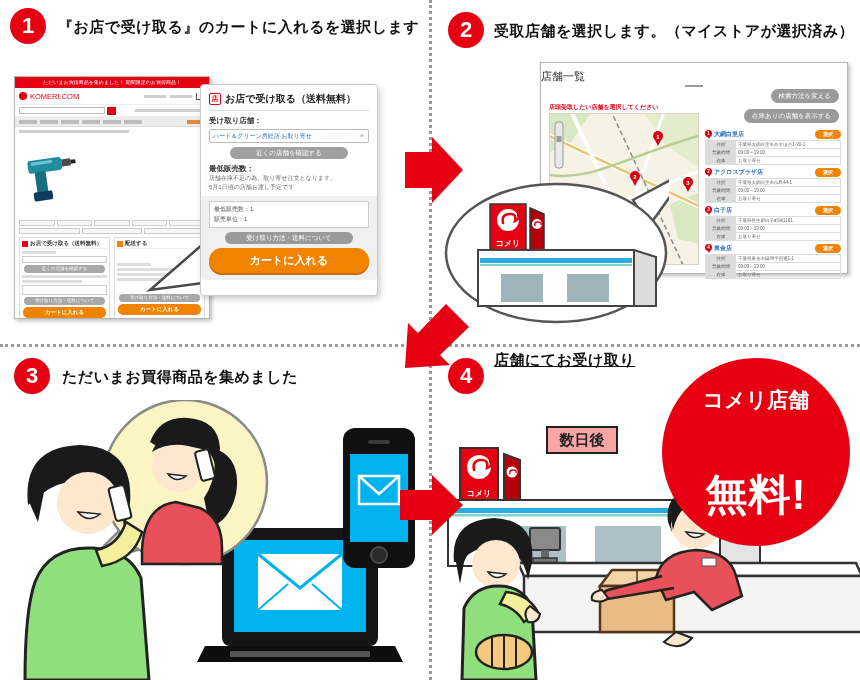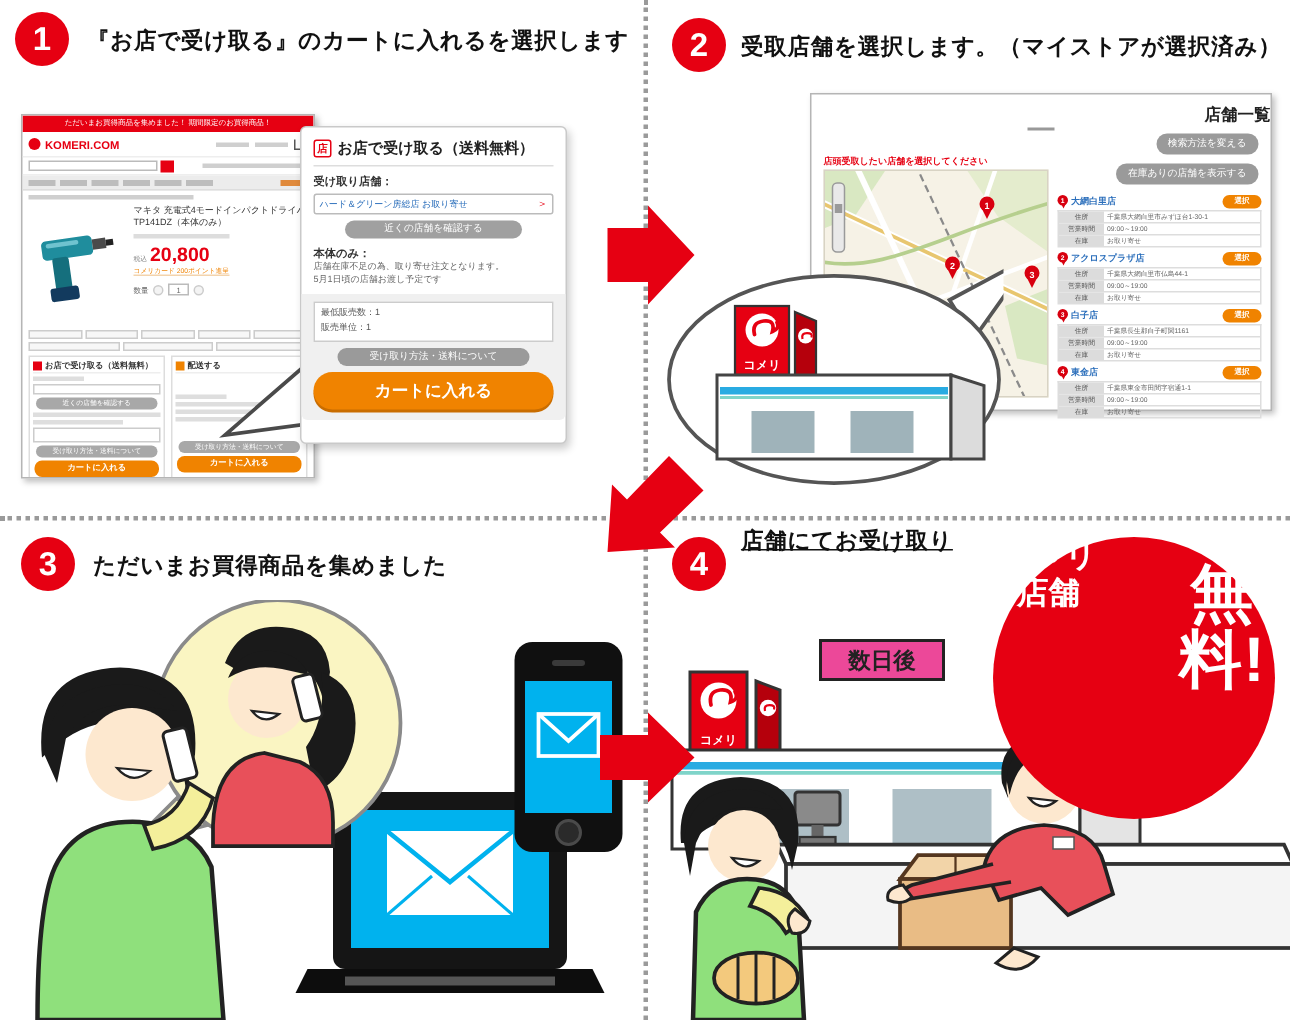--- a/index.html
+++ b/index.html
@@ -16,21 +16,21 @@
               font-size:22px; font-weight:bold; display:flex; align-items:center; justify-content:center; }
   .step-title { position:absolute; font-size:15px; font-weight:bold; color:#111; letter-spacing:0.5px; white-space:nowrap; }
 
   
   .shot1 { position:absolute; left:14px; top:76px; width:196px; height:243px; background:#fff;
            border:1px solid #b5b5b5; box-shadow:2px 2px 4px rgba(0,0,0,.25); overflow:hidden; font-size:5px; }
   .shot1 .banner { height:11px; background:#e60012; color:#fff; font-size:5px; line-height:11px; text-align:center;
                    white-space:nowrap; overflow:hidden; }
   .shot1 .hdr { height:17px; display:flex; align-items:center; padding:0 4px; border-bottom:1px solid #eee; gap:3px; }
   .logo-mark { width:8px; height:8px; border-radius:50%; background:#e60012; flex:0 0 auto; }
-  .logo-txt { color:#e60012; font-weight:bold; font-size:7.5px; letter-spacing:0; }
+  .logo-txt { color:#e60012; font-weight:normal; font-size:7.5px; letter-spacing:0; }
   .hdr-bars { margin-left:auto; display:flex; gap:4px; align-items:center; }
   .hbar { width:22px; height:3px; background:#cfcfcf; }
   .cart-glyph { width:9px; height:7px; border:1.5px solid #555; border-top:none; position:relative; }
   .srch { height:12px; display:flex; align-items:center; gap:2px; padding:0 4px; border-bottom:1px solid #eee; }
   .srch-box { width:86px; height:7px; border:1px solid #bbb; }
   .srch-btn { width:9px; height:8px; background:#e60012; }
   .srch .hbar { margin-left:auto; width:70px; }
   .navrow { height:10px; background:#ececec; display:flex; gap:3px; align-items:center; padding:0 4px; border-bottom:1px solid #ddd; }
   .navrow .seg { width:18px; height:4px; background:#bdbdbd; }
   .crumb { height:8px; display:flex; align-items:center; padding:0 4px; }
@@ -81,21 +81,21 @@
   .note { font-size:6px; color:#666; line-height:1.5; }
   .pop-gray { background:#f0f0f0; margin:4px -8px 0 -8px; padding:5px 8px 7px 8px; border-radius:0 0 4px 4px; }
   .min-box { background:#fff; border:1px solid #ccc; padding:3px 4px; font-size:6px; color:#555; line-height:1.6; }
   .gray-pill.w { width:128px; background:#9a9a9a; }
   .cart-btn { height:25px; border-radius:13px; background:#f08300; color:#fff; font-size:11px; font-weight:bold;
               display:flex; align-items:center; justify-content:center; box-shadow:0 2px 0 #c96d00; }
 
   
   .shot2 { position:absolute; left:540px; top:62px; width:308px; height:212px; background:#fff;
            border:1px solid #b5b5b5; box-shadow:2px 2px 4px rgba(0,0,0,.25); }
-  .sl-title { position:absolute; left:0; right:0; top:6px; text-align:right; font-size:11px; font-weight:bold; color:#222; }
+  .sl-title { position:absolute; left:0; right:0; top:6px; text-align:left; font-size:11px; font-weight:normal; color:#222; }
   .sl-underline { position:absolute; left:50%; top:22px; width:18px; height:2px; background:#999; transform:translateX(-50%); }
   .sl-pill { position:absolute; right:8px; height:14px; border-radius:7px; background:#9a9a9a; color:#fff;
              font-size:6.5px; line-height:14px; text-align:center; padding:0 8px; }
   .sl-inst { position:absolute; left:8px; top:40px; font-size:6px; color:#e60012; font-weight:bold; }
   .mapbox { position:absolute; left:8px; top:50px; width:150px; height:152px; background:#f6f2e6; border:1px solid #d8d3c4; overflow:hidden; }
   .slist { position:absolute; left:164px; top:66px; width:136px; }
   .s-entry { margin-bottom:2px; }
   .s-head { display:flex; align-items:center; gap:2px; height:11px; }
   .pin { width:7px; height:9px; position:relative; flex:0 0 auto; }
   .pin .c { position:absolute; left:0; top:0; width:7px; height:7px; background:#d8000f; border-radius:50%; }
@@ -109,24 +109,24 @@
   .s-lbl { width:30px; background:#dcdcdc; font-size:4.5px; color:#555; text-align:center; line-height:8px; flex:0 0 auto; }
   .s-val { flex:1; font-size:4.5px; color:#666; line-height:8px; padding-left:2px; white-space:nowrap; overflow:hidden; }
 
   
   .bubble-store { position:absolute; left:443px; top:178px; width:226px; height:146px; z-index:4; }
 
   
   .arrows { position:absolute; left:0; top:0; z-index:8; pointer-events:none; }
 
   
-  .days-box { position:absolute; left:546px; top:426px; width:84px; height:28px; border:2px solid #222;
-              font-size:15px; font-weight:bold; color:#222; display:flex; align-items:center; justify-content:center; background:#ec4899; z-index:5; }
+  .days-box { position:absolute; left:546px; top:426px; width:72px; height:28px; border:2px solid #222;
+              font-size:15px; font-weight:bold; color:#222; display:flex; align-items:center; justify-content:center; background:#fca5a5; z-index:5; }
   .badge { position:absolute; left:662px; top:358px; width:188px; height:188px; border-radius:50%; background:#e60012;
-           color:#fff; text-align:center; z-index:7; display:flex; flex-direction:row; justify-content:center;gap:44px; }
+           color:#fff; text-align:center; z-index:7; display:flex; flex-direction:column; justify-content:center;gap:44px; }
   .badge .l1 { font-size:21px; font-weight:bold; line-height:1.2; }
   .badge .l2 { font-size:21px; font-weight:bold; line-height:1.2; }
   .badge .l3 { font-size:42px; font-weight:bold; line-height:1.05; letter-spacing:1px; }
   .badge .l4 { font-size:42px; font-weight:bold; line-height:1.05; letter-spacing:1px;margin-top:16px; }
 
   .illus { position:absolute; }
 </style>
 </head>
 <body>
 
@@ -178,35 +178,20 @@
           <g transform="rotate(-8 29 30)">
             <rect x="6" y="14" width="34" height="13" rx="3" fill="#1f8d9d"></rect>
             <rect x="40" y="17" width="9" height="7" fill="#4a4a4a"></rect>
             <rect x="49" y="18.5" width="5" height="4" fill="#222"></rect>
             <rect x="12" y="26" width="11" height="22" rx="2" fill="#156f7d"></rect>
             <rect x="8" y="46" width="19" height="9" rx="2" fill="#123a5e"></rect>
             <rect x="9" y="16" width="22" height="3" rx="1.5" fill="#6fc3cf"></rect>
           </g>
         </svg>
       </div>
-      <div class="prod-info">
-        <div class="prod-name">マキタ 充電式4モードインパクトドライバ TP141DZ（本体のみ）</div>
-        <div class="prod-sub"></div>
-        <div class="price-row">
-          <span class="tax">税込</span>
-          <span class="price">20,800</span>
-        </div>
-        <div class="point">コメリカード 200ポイント進呈</div>
-        <div class="qty-row">
-          <span>数量</span>
-          <div class="stepper"></div>
-          <div class="qty-box">1</div>
-          <div class="stepper"></div>
-        </div>
-      </div>
     </div>
     <div class="chips">
       <div class="chip"></div>
         <div class="chip"></div>
         <div class="chip"></div>
         <div class="chip"></div>
         <div class="chip"></div>
     </div>
     <div class="chips">
       <div class="chip"></div>
@@ -252,21 +237,21 @@
     <div class="pop-title">
       <div class="shop-ico">店</div>
       <span class="t">お店で受け取る（送料無料）</span>
     </div>
     <div class="fld-label">受け取り店舗：</div>
     <div class="store-input">
       <span class="v">ハード＆グリーン房総店 お取り寄せ</span>
       <span class="arr">＞</span>
     </div>
     <div class="gray-pill">近くの店舗を確認する</div>
-    <div class="fld-label">本体のみ：</div>
+    <div class="fld-label">最低販売数：</div>
     <div class="note">店舗在庫不足の為、取り寄せ注文となります。</div>
     <div class="note">5月1日頃の店舗お渡し予定です</div>
     <div class="pop-gray">
       <div class="min-box">
         <div>最低販売数：1</div>
         <div>販売単位：1</div>
       </div>
       <div class="gray-pill w">受け取り方法・送料について</div>
       <div class="cart-btn">カートに入れる</div>
     </div>

